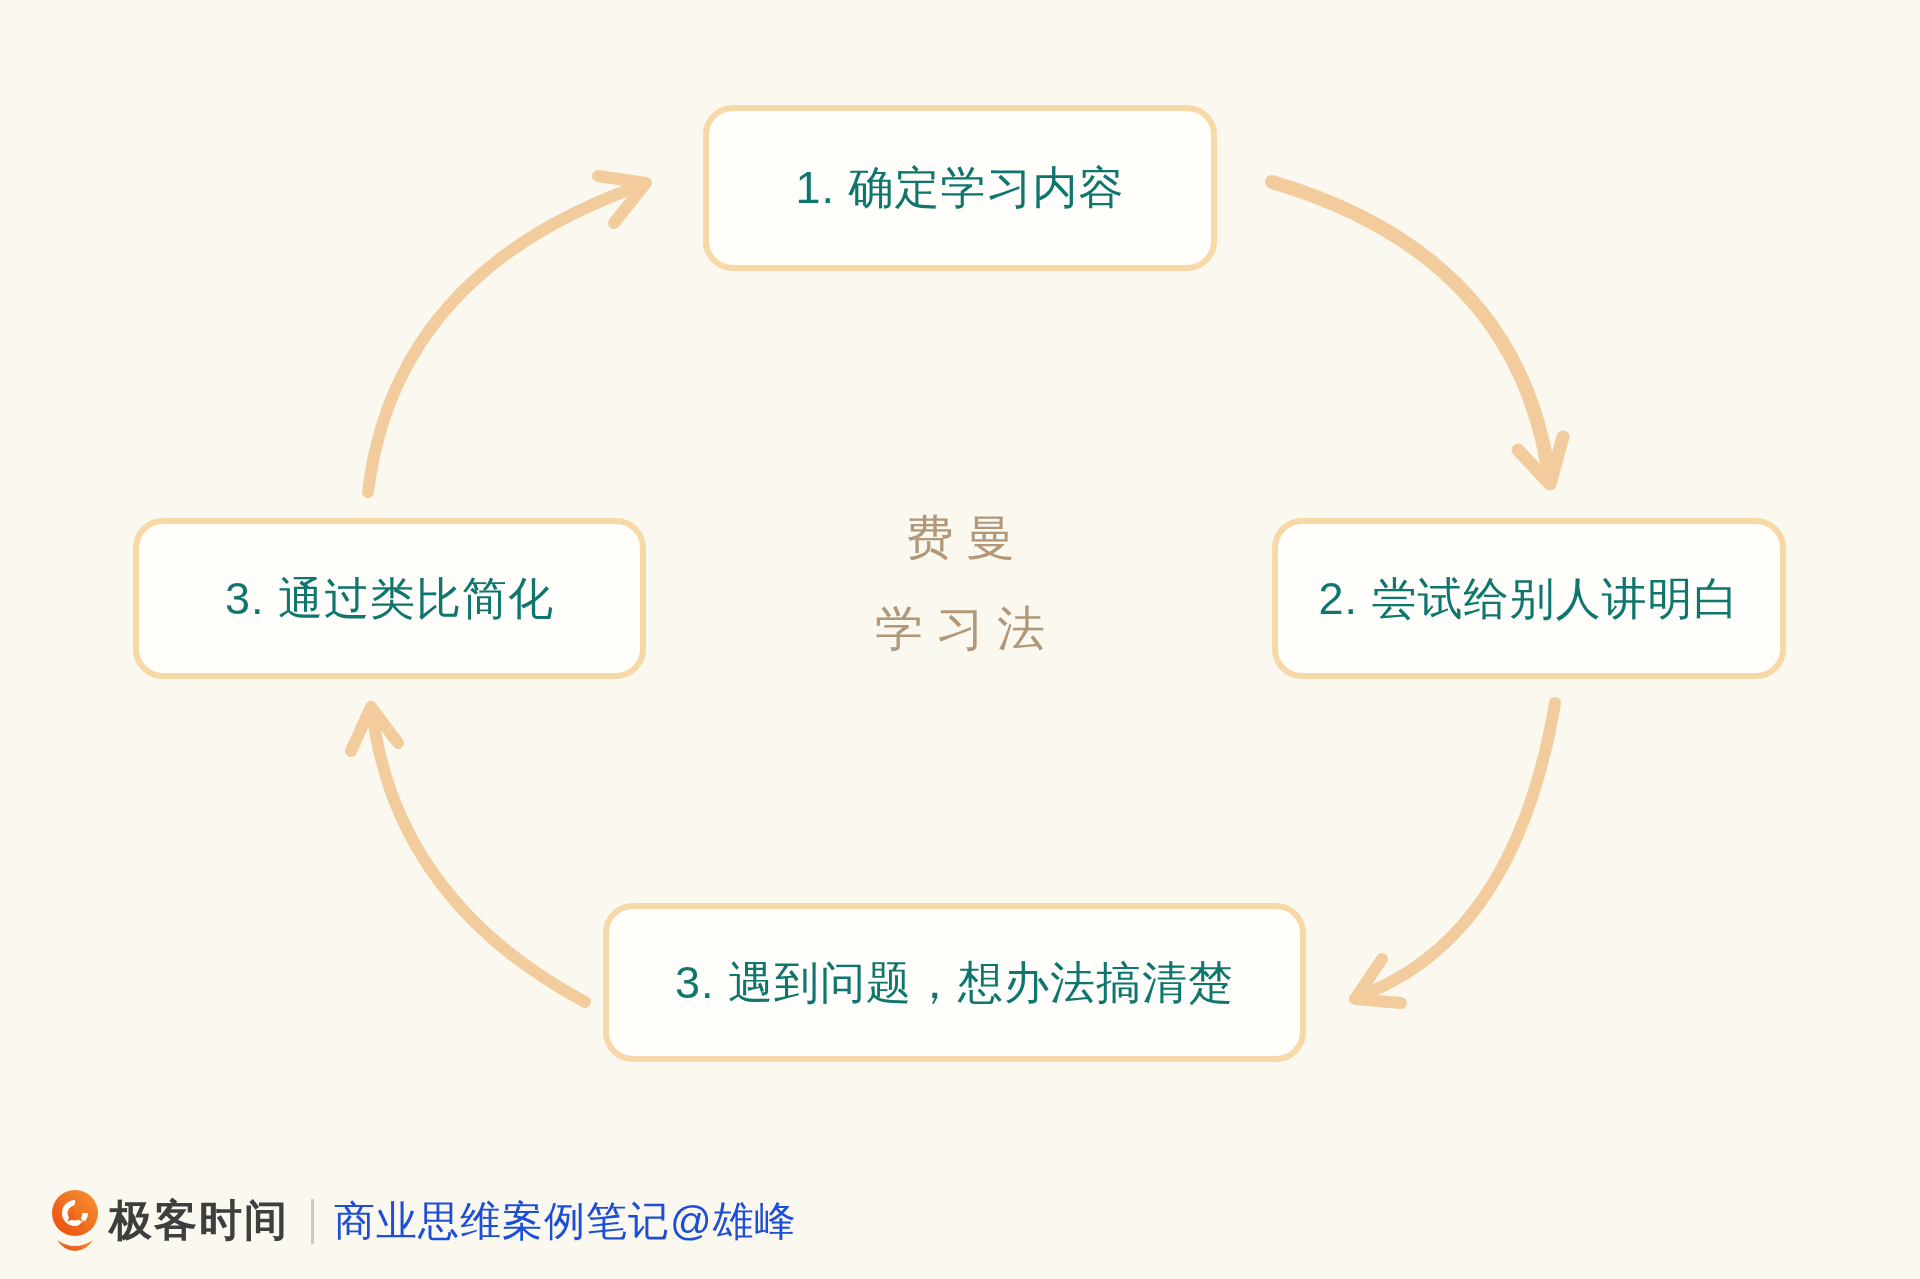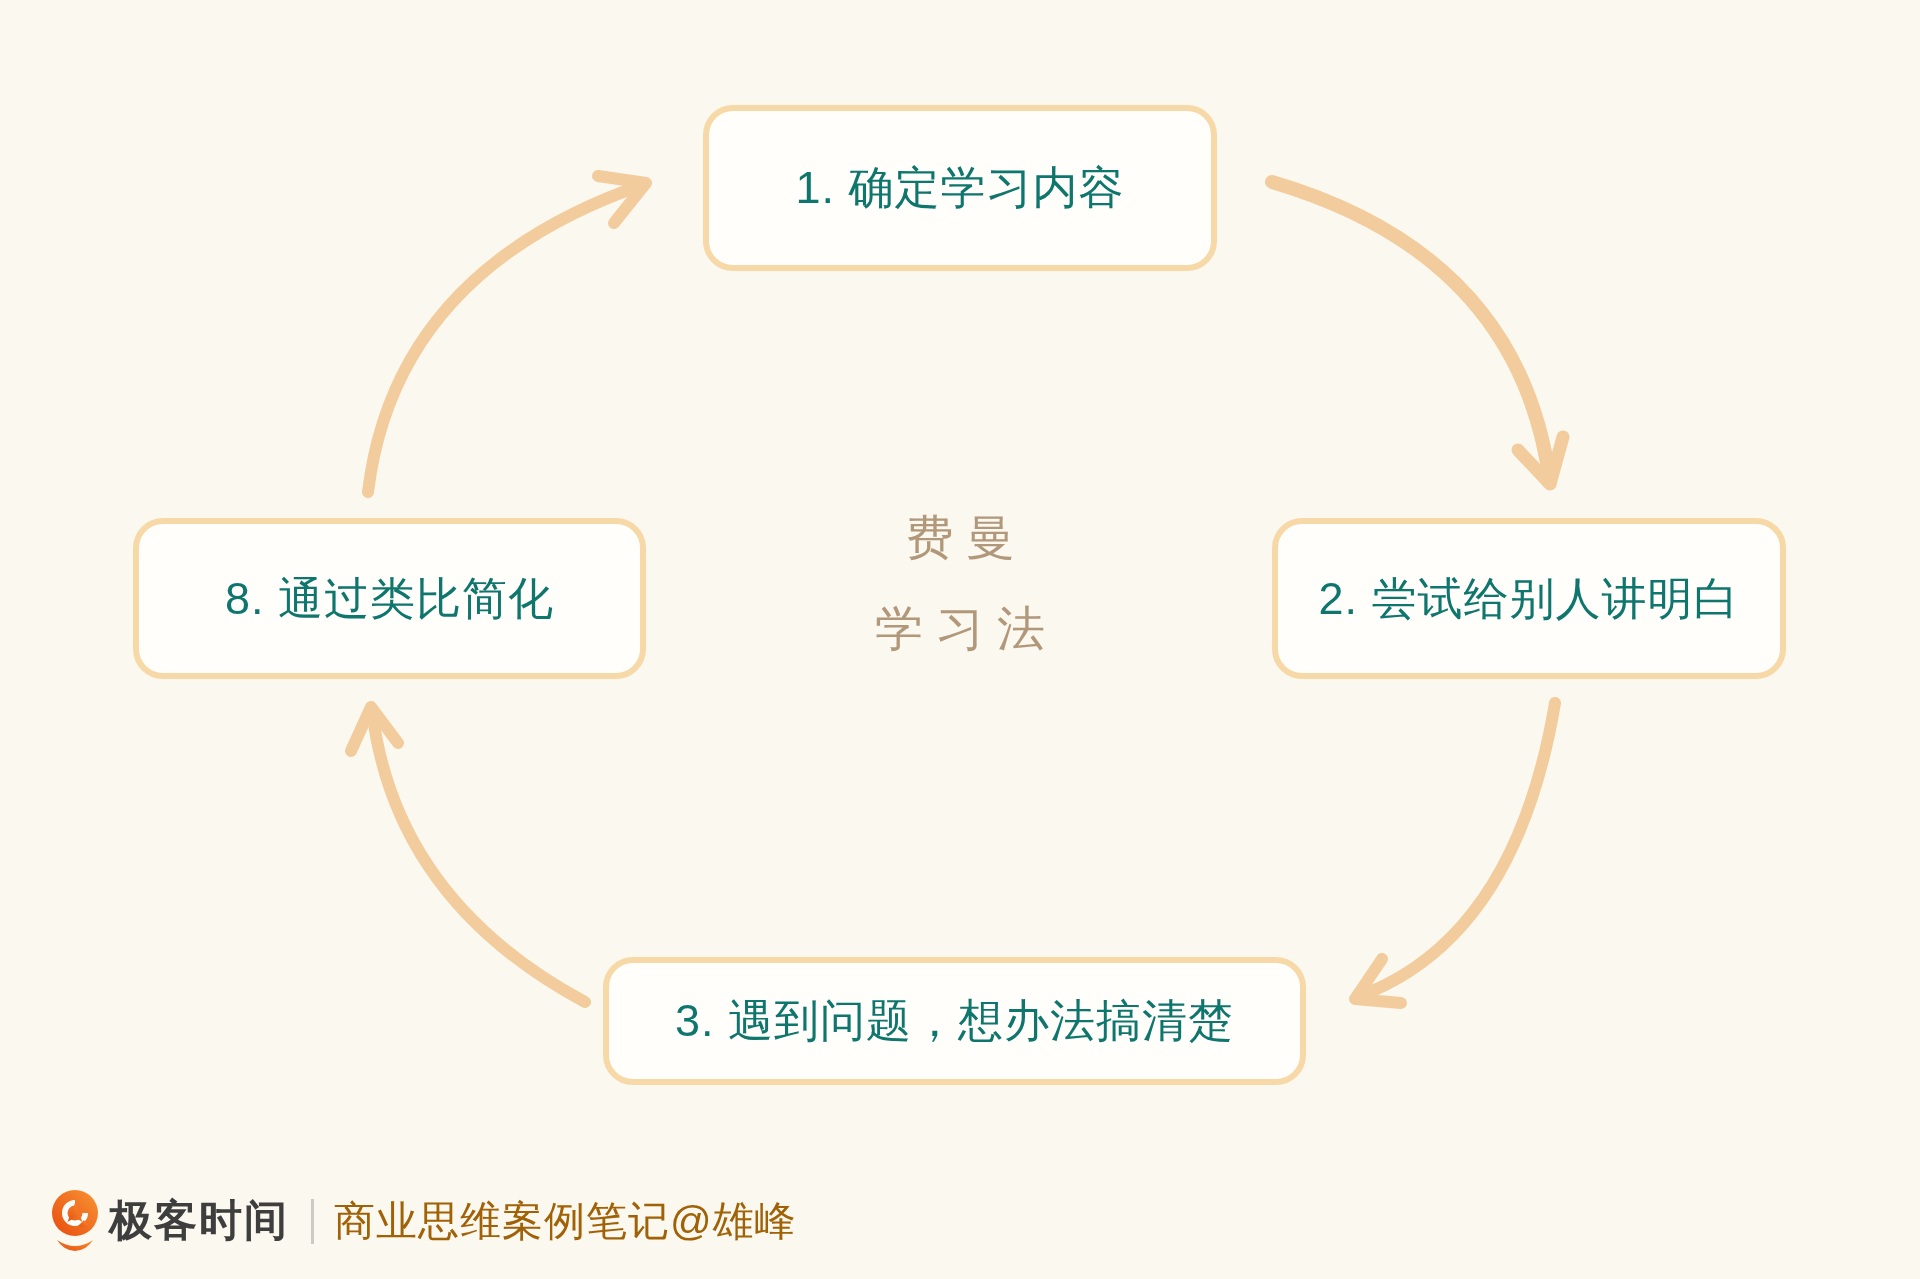--- a/index.html
+++ b/index.html
@@ -27,21 +27,21 @@
     display: flex;
     align-items: center;
     justify-content: center;
     color: #0f766e;
     font-size: 45px;
     letter-spacing: 1px;
     white-space: nowrap;
   }
   .box-1 { left: 703px; top: 105px;  width: 514px; height: 166px; }
   .box-2 { left: 1272px; top: 518px; width: 514px; height: 161px; }
-  .box-3 { left: 603px; top: 957px;  width: 703px; height: 128px; text-align: right; }
+  .box-3 { left: 603px; top: 903px;  width: 703px; height: 159px; text-align: right; }
   .box-4 { left: 133px; top: 518px;  width: 513px; height: 161px; }
   .center-title {
     position: absolute;
     left: 0; right: 0;
     top: 492px;
     text-align: center;
     color: #b2987a;
     font-size: 48px;
     line-height: 91px;
     letter-spacing: 13px;
@@ -68,21 +68,21 @@
     letter-spacing: 2px;
     margin-right: 22px;
   }
   .footer .divider {
     width: 3px;
     height: 45px;
     background: #cdcac3;
     margin-right: 20px;
   }
   .footer .credit {
-    color: #a16207;
+    color: #1d4ed8;
     font-size: 41px;
     letter-spacing: 1px;
   }
 </style>
 </head>
 <body>
 
 <div class="canvas">
 
   <svg class="arrows-layer" viewBox="0 0 1920 1279">
@@ -109,21 +109,21 @@
   <div class="step-box box-1">
     <span>1. 确定学习内容</span>
   </div>
   <div class="step-box box-2">
     <span>2. 尝试给别人讲明白</span>
   </div>
   <div class="step-box box-3">
     <span>3. 遇到问题，想办法搞清楚</span>
   </div>
   <div class="step-box box-4">
-    <span>8. 通过类比简化</span>
+    <span>3. 通过类比简化</span>
   </div>
 
   <div class="center-title">
     <div>费曼</div>
     <div>学习法</div>
   </div>
 
   <div class="footer">
     <svg class="logo-icon" viewBox="0 0 48 62">
       <defs>

